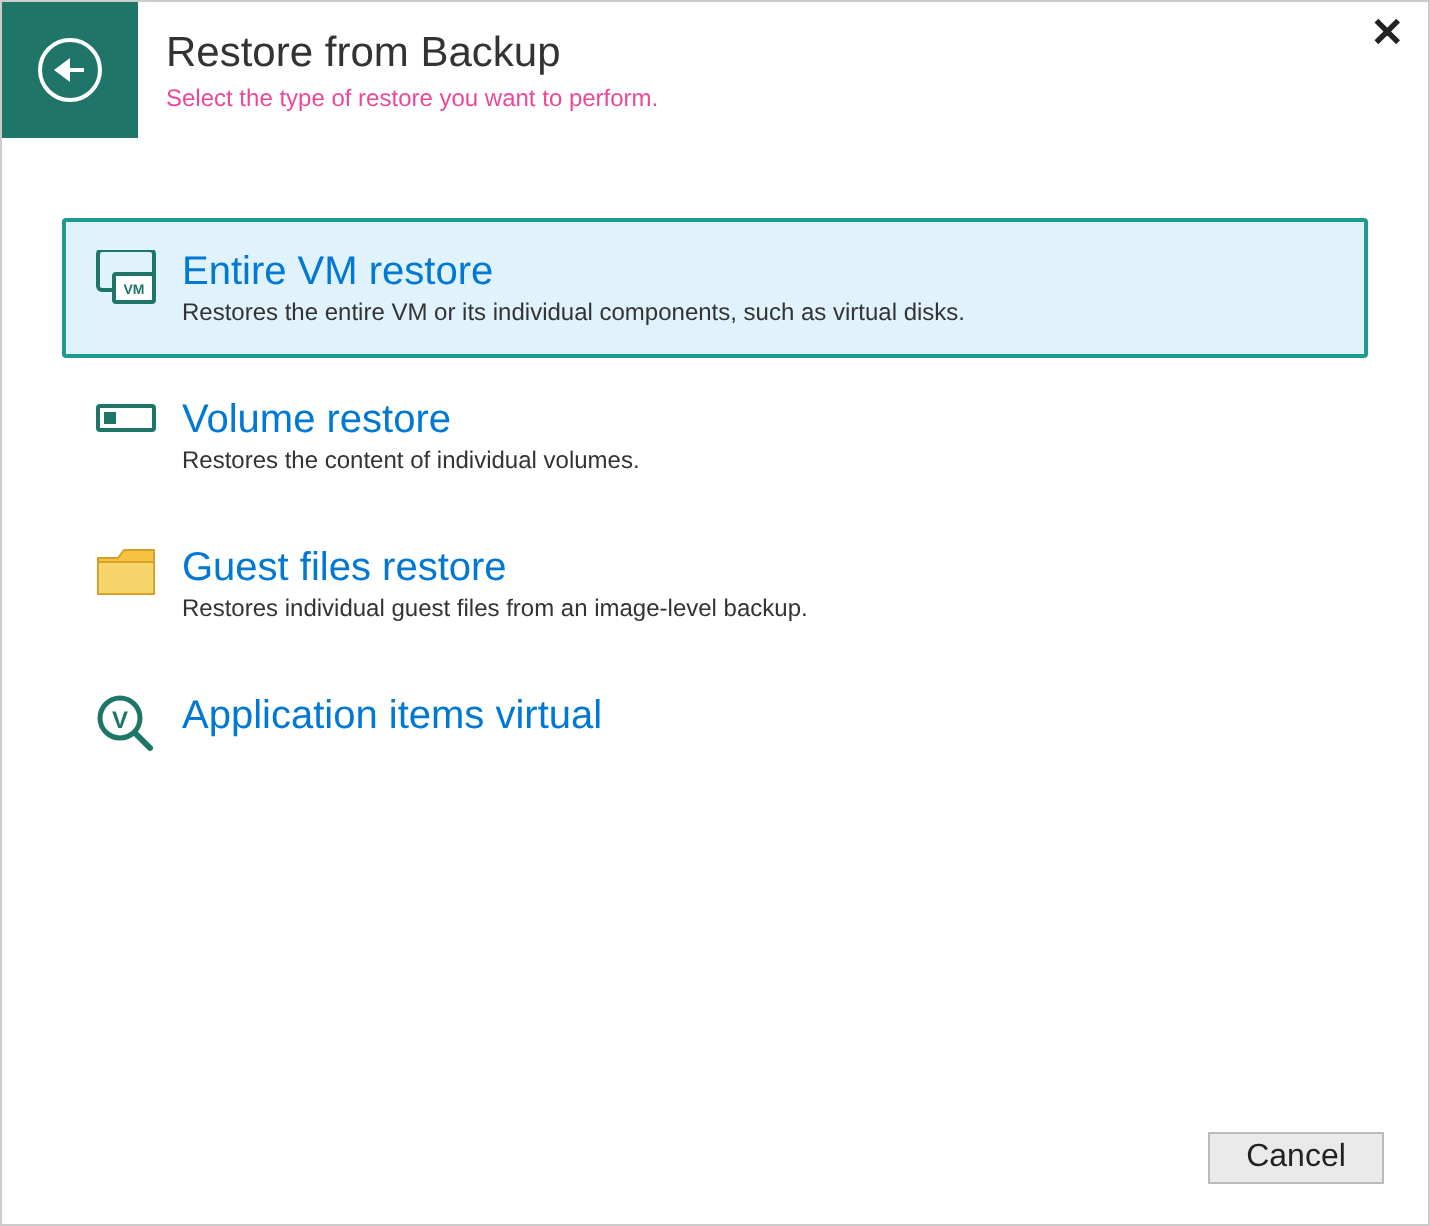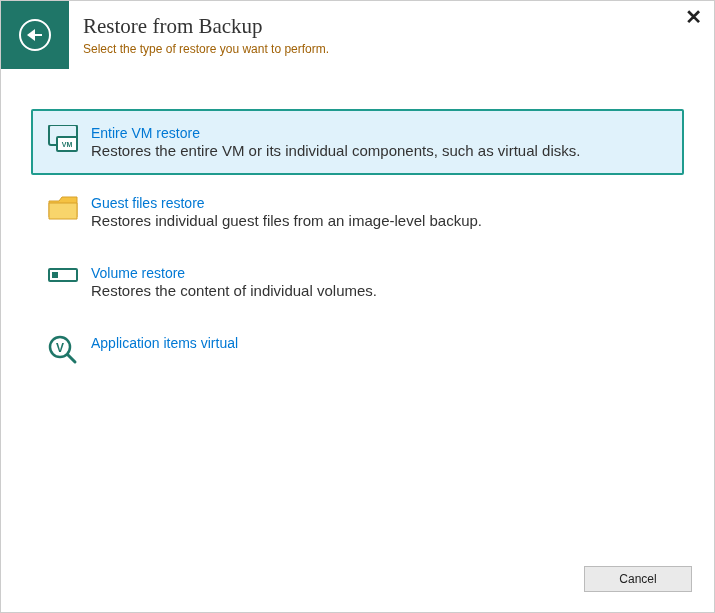--- a/index.html
+++ b/index.html
@@ -5,32 +5,32 @@
   * { box-sizing: border-box; margin: 0; padding: 0; }
   html, body { width: 715px; height: 613px; font-family: "Segoe UI", Tahoma, sans-serif; font-size: 13px; color: #222; background: #fff; }
   .window { position: relative; width: 715px; height: 613px; border: 1px solid #ccc; background: #fff; display: flex; flex-direction: column; }
   .close-btn { position: absolute; top: 6px; right: 12px; font-size: 20px; font-weight: bold; cursor: pointer; line-height: 1; }
   .header { display: flex; align-items: center; height: 68px; }
   .header-green { width: 68px; height: 68px; background: #1f7668; display: flex; align-items: center; justify-content: center; }
   .back-circle { width: 32px; height: 32px; border: 2px solid #fff; border-radius: 50%; display: flex; align-items: center; justify-content: center; cursor: pointer; }
   .back-arrow { width: 0; height: 0; border-top: 6px solid transparent; border-bottom: 6px solid transparent; border-right: 8px solid #fff; margin-left: -2px; }
   .back-stem { width: 8px; height: 2px; background: #fff; margin-left: -1px; }
   .header-text { padding-left: 14px; }
-  .header-title { font-size: 21px; font-weight: 400; color: #333; line-height: 1.2; font-family: Liberation Serif, serif; }
-  .header-sub { font-size: 12px; color: #a16207; margin-top: 2px; }
+  .header-title { font-size: 21px; font-weight: 400; color: #333; line-height: 1.2; }
+  .header-sub { font-size: 12px; color: #ec4899; margin-top: 2px; }
   .content { flex: 1; padding: 40px 30px 10px 30px; position: relative; }
   .option { display: flex; align-items: flex-start; padding: 14px 12px 14px 12px; border-radius: 2px; cursor: pointer; margin-bottom: 4px; }
   .option.selected { background: #e0f2fb; border: 2px solid #1f9b8e; }
   .option.not-selected { border: 2px solid transparent; }
   .option-icon { width: 38px; flex-shrink: 0; display: flex; align-items: center; justify-content: center; margin-right: 8px; }
   .option-text { flex: 1; padding-top: 0px; }
-  .option-title { color: #0078d4; font-size: 14px; margin-bottom: 1px; }
-  .option-desc { font-size: 15px; color: #333; }
+  .option-title { color: #0078d4; font-size: 20px; margin-bottom: 1px; }
+  .option-desc { font-size: 12px; color: #333; }
   .footer { display: flex; justify-content: flex-end; padding: 14px 22px 20px 22px; }
-  .cancel-btn { width: 108px; height: 26px; background: #eaeaea; border: 1px solid #bbb; font-size: 12px; cursor: pointer; color: #222; }
+  .cancel-btn { width: 88px; height: 26px; background: #eaeaea; border: 1px solid #bbb; font-size: 16px; cursor: pointer; color: #222; }
 </style>
 </head>
 <body>
 
 <div class="window">
   <div class="close-btn">✕</div>
 
   <div class="header">
     <div class="header-green">
       <div class="back-circle">
@@ -55,41 +55,41 @@
         </svg>
       </div>
       <div class="option-text">
         <div class="option-title">Entire VM restore</div>
         <div class="option-desc">Restores the entire VM or its individual components, such as virtual disks.</div>
       </div>
     </div>
 
     <div class="option not-selected">
       <div class="option-icon">
+        <svg width="34" height="20" viewBox="0 0 34 20">
+          <rect x="2" y="4" width="28" height="12" rx="1" fill="none" stroke="#1f7668" stroke-width="2"></rect>
+          <rect x="5" y="7" width="6" height="6" fill="#1f7668"></rect>
+        </svg>
+      </div>
+      <div class="option-text">
+        <div class="option-title">Volume restore</div>
+        <div class="option-desc">Restores the content of individual volumes.</div>
+      </div>
+    </div>
+
+    <div class="option not-selected">
+      <div class="option-icon">
         <svg width="34" height="28" viewBox="0 0 34 28">
           <path d="M2 6 L12 6 L15 2 L30 2 L30 22 L2 22 Z" fill="#f5c242" stroke="#d8a12a" stroke-width="1"></path>
           <path d="M2 8 L30 8 L30 24 L2 24 Z" fill="#f8d56b" stroke="#d8a12a" stroke-width="1"></path>
         </svg>
       </div>
       <div class="option-text">
         <div class="option-title">Guest files restore</div>
         <div class="option-desc">Restores individual guest files from an image-level backup.</div>
-      </div>
-    </div>
-
-    <div class="option not-selected">
-      <div class="option-icon">
-        <svg width="34" height="20" viewBox="0 0 34 20">
-          <rect x="2" y="4" width="28" height="12" rx="1" fill="none" stroke="#1f7668" stroke-width="2"></rect>
-          <rect x="5" y="7" width="6" height="6" fill="#1f7668"></rect>
-        </svg>
-      </div>
-      <div class="option-text">
-        <div class="option-title">Volume restore</div>
-        <div class="option-desc">Restores the content of individual volumes.</div>
       </div>
     </div>
 
     <div class="option not-selected">
       <div class="option-icon">
         <svg width="34" height="30" viewBox="0 0 34 30">
           <circle cx="13" cy="12" r="10" fill="none" stroke="#1f7668" stroke-width="2.5"></circle>
           <text x="13" y="17" font-size="12" text-anchor="middle" fill="#1f7668" font-weight="bold">V</text>
           <line x1="21" y1="20" x2="28" y2="27" stroke="#1f7668" stroke-width="3" stroke-linecap="round"></line>
         </svg>

